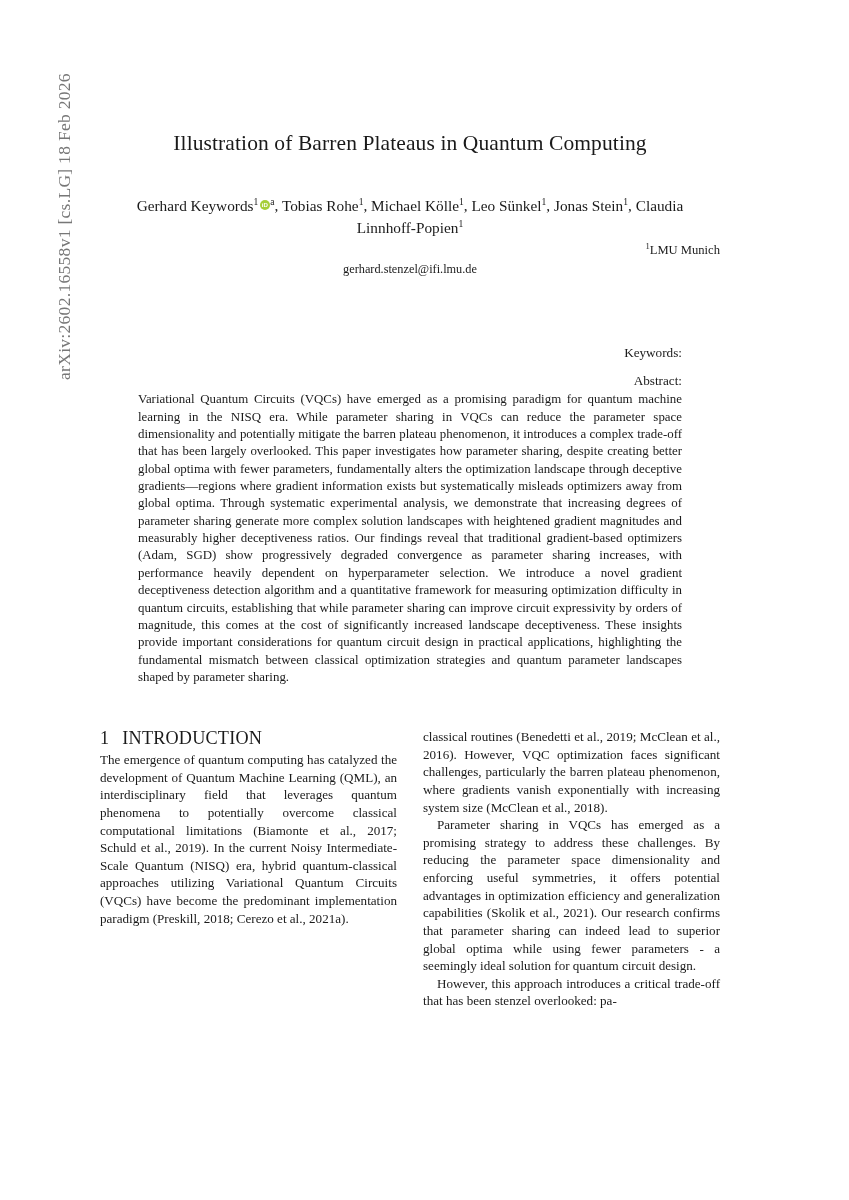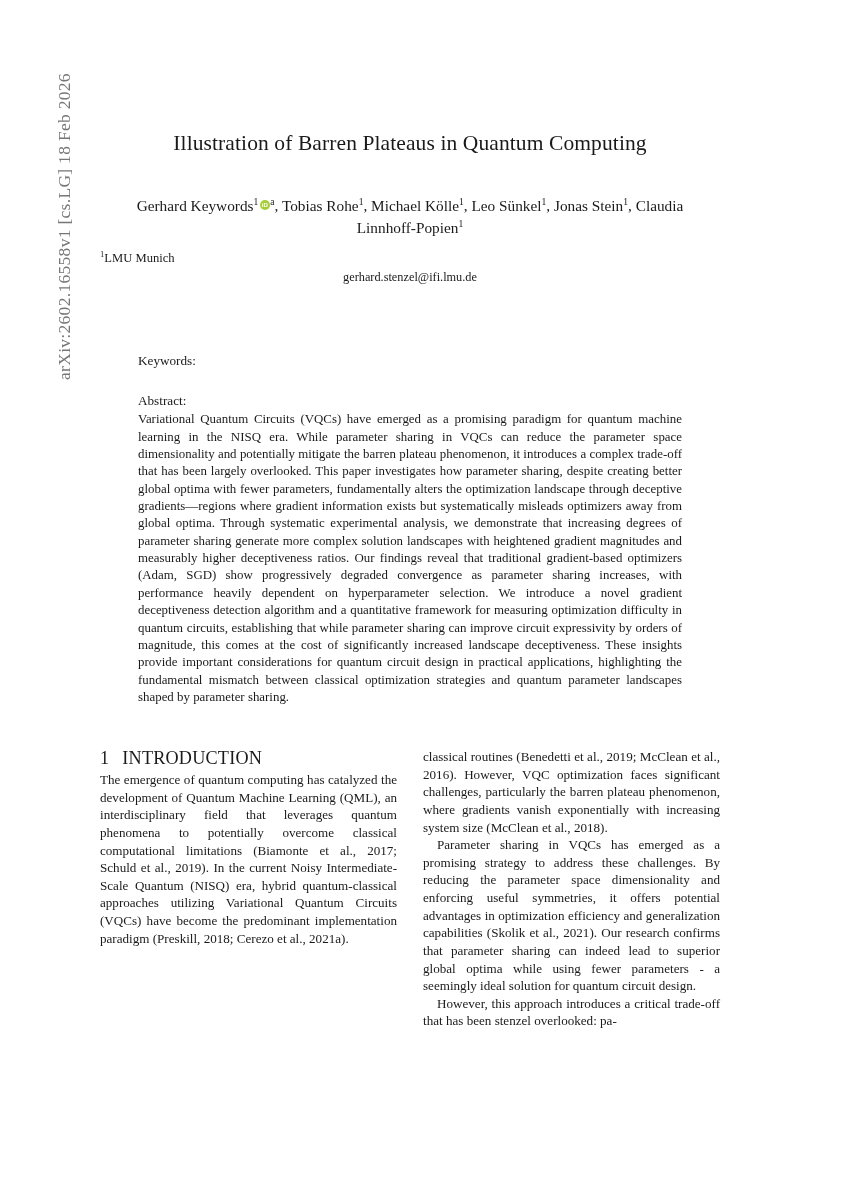--- a/index.html
+++ b/index.html
@@ -82,48 +82,48 @@
     width: 10px;
     height: 10px;
     line-height: 10.5px;
     text-align: center;
     font-family: "Liberation Sans", sans-serif;
     font-size: 6.1px;
     font-weight: bold;
     color: #ffffff;
   }
   .affil {
-    text-align: left;
+    text-align: right;
     font-size: 12.6px;
-    margin-top: 12px;
+    margin-top: 4px;
     line-height: 1.35;
   }
   .affil sup {
     font-size: 8.6px;
     vertical-align: super;
     line-height: 0;
   }
   .email {
     text-align: center;
     font-size: 12.3px;
     margin-top: 3px;
   }
 
   
   .block-heading {
-    text-align: left;
+    text-align: right;
     font-size: 13.2px;
     margin-bottom: 2px;
   }
   .keywords-section {
     margin-top: 68px;
     padding: 0 38px;
   }
   .abstract-section {
-    margin-top: 24px;
+    margin-top: 12px;
     padding: 0 38px;
   }
   .just-text {
     text-align: justify;
     text-align-last: left;
     font-size: 12.9px;
     line-height: 1.345;
     hyphens: none;
   }
 

